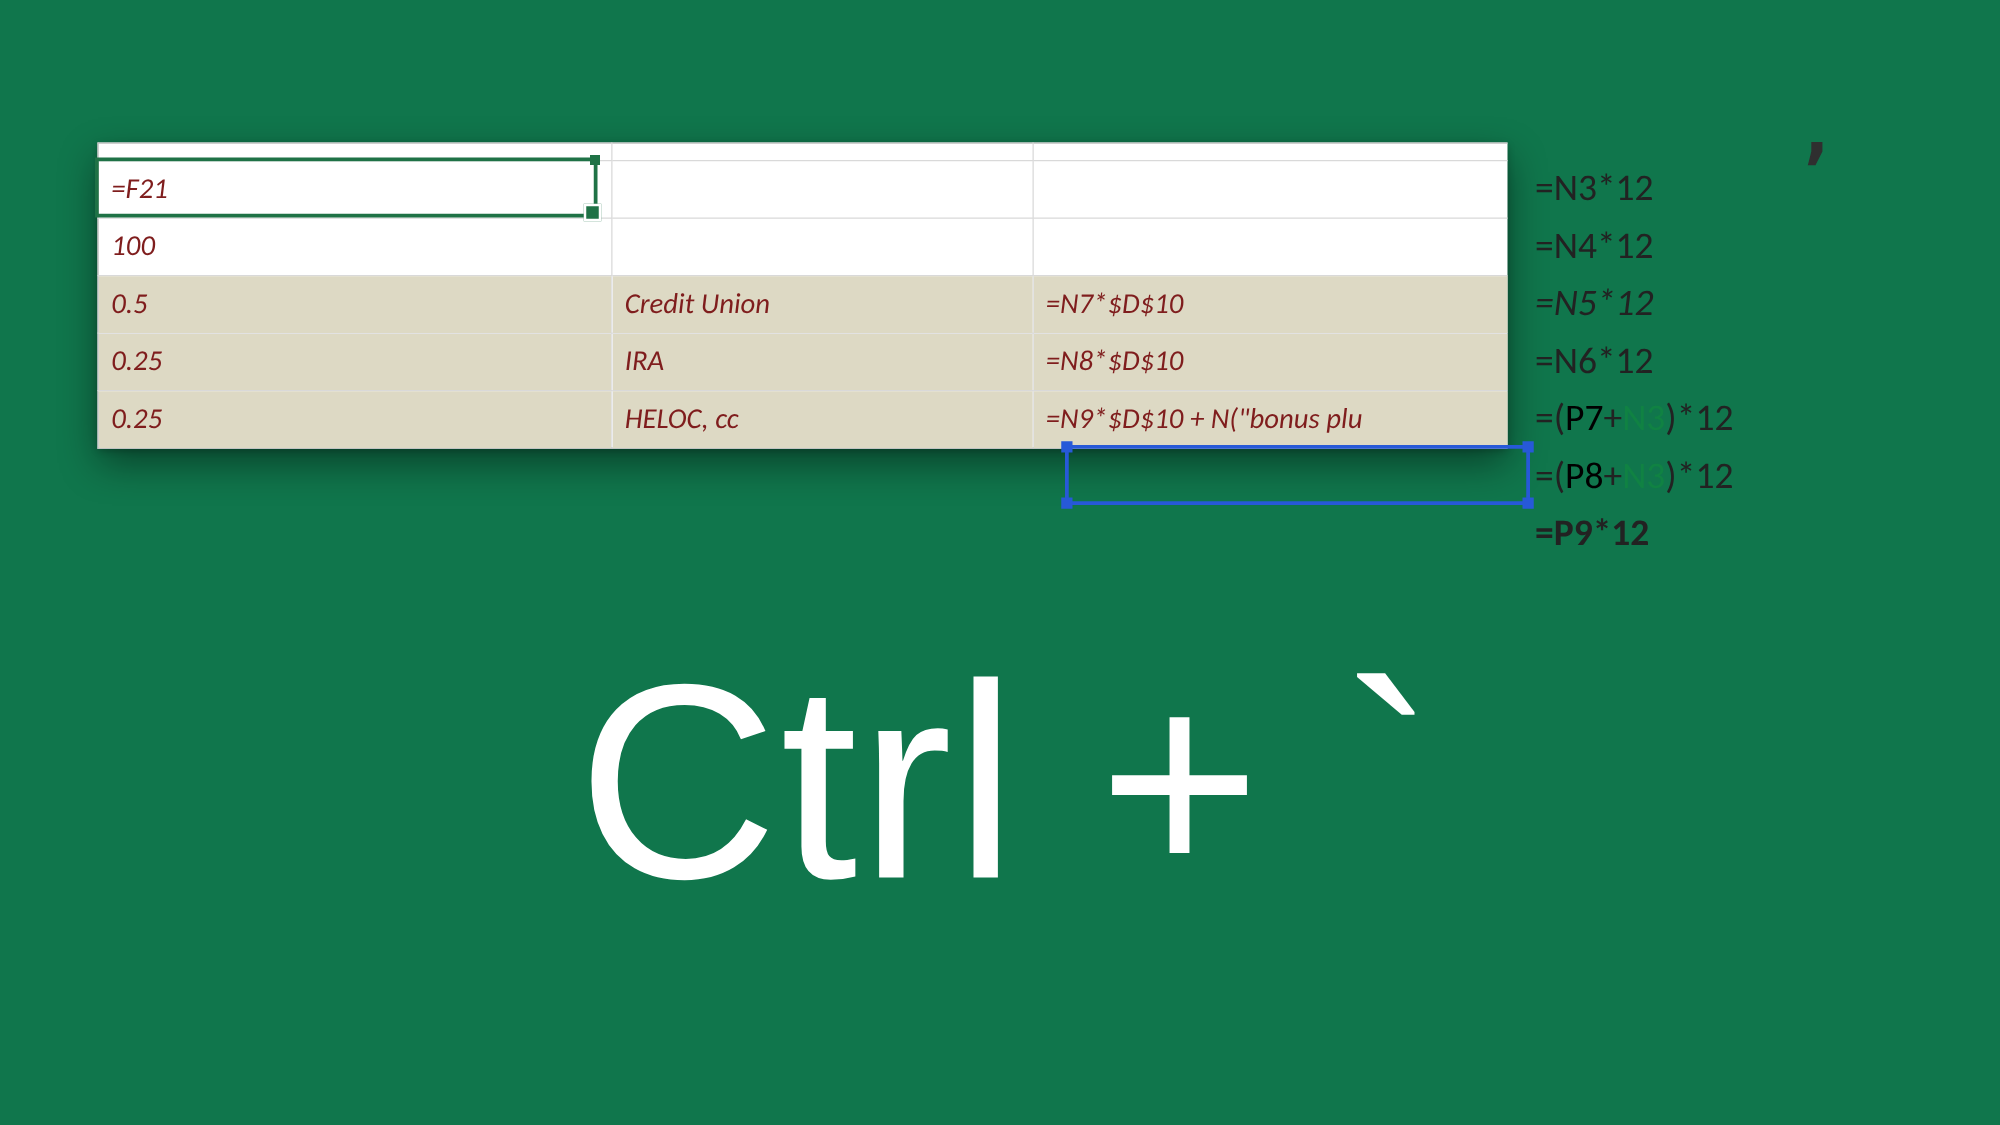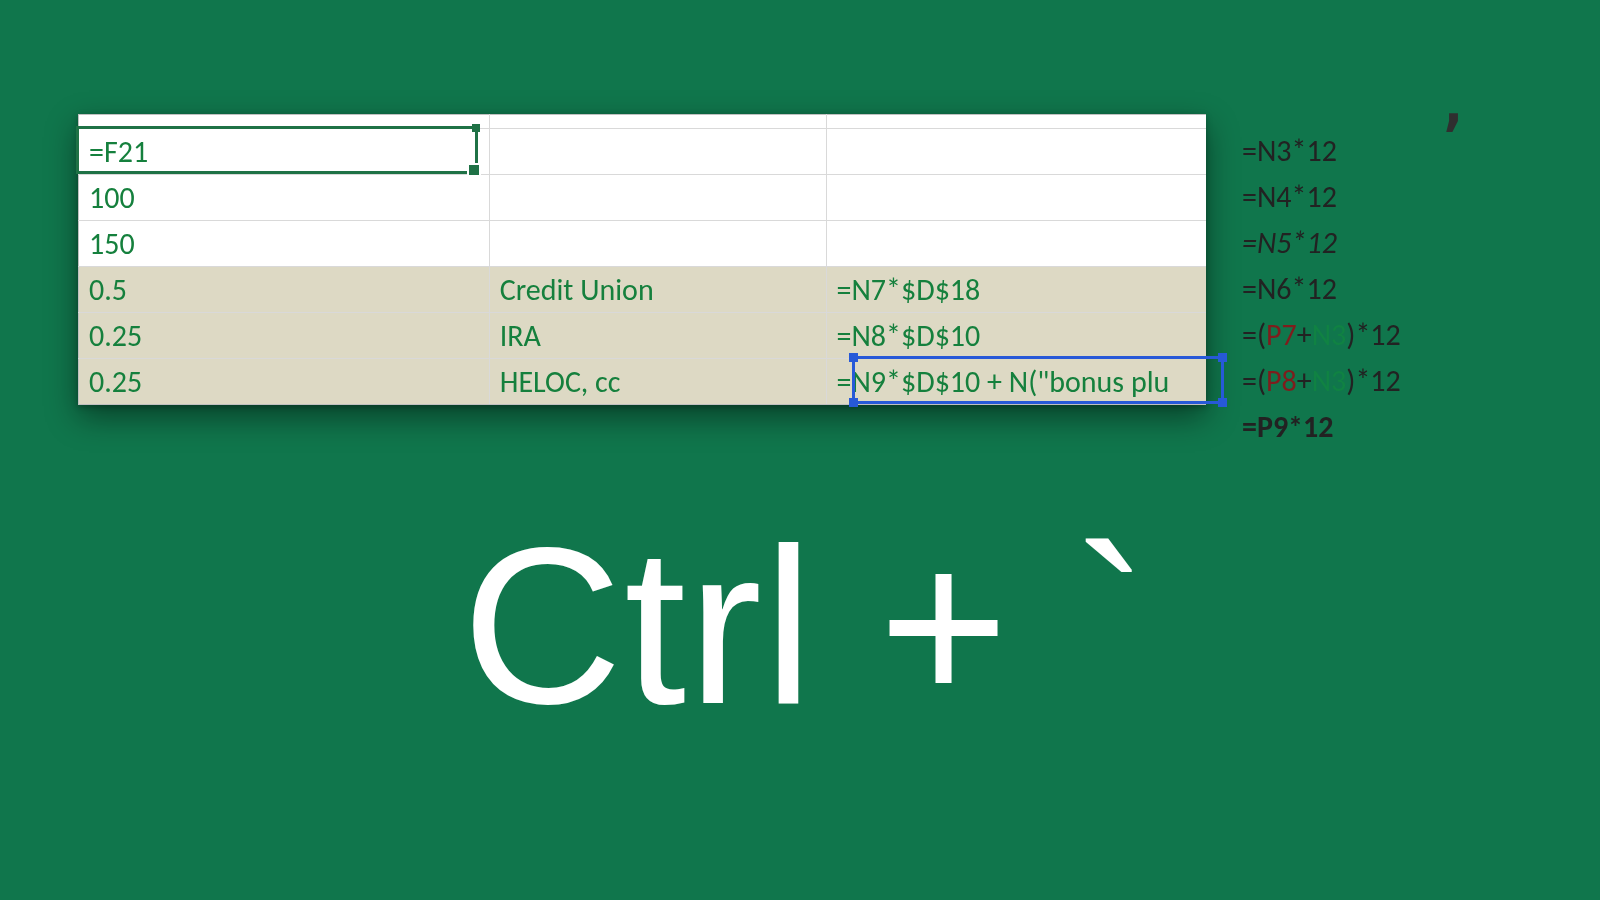--- a/index.html
+++ b/index.html
@@ -15,22 +15,23 @@
     left: 78px;
     top: 114px;
     width: 1128px;
     background: #ffffff;
     box-shadow: 0 12px 30px rgba(0,0,0,0.45), 0 2px 6px rgba(0,0,0,0.25);
   }
   .grid {
     width: 100%;
     border-collapse: collapse;
     table-layout: fixed;
-    font-size: 30px;
-    color: #15803d;
+    font-size: 23px;
+    color: #7f1d1d;
+    font-style: italic;
   }
   .grid col.c1 { width: 400px; }
   .grid col.c2 { width: 328px; }
   .grid col.c3 { width: 370px; }
   .grid td {
     border-right: 1px solid #d9d9d9;
     border-bottom: 1px solid #d9d9d9;
     height: 46px;
     padding: 2px 8px 2px 10px;
     vertical-align: middle;
@@ -65,27 +66,27 @@
     right: 125px;
     font-size: 58px;
     font-weight: 800;
     color: #2f2f2f;
     line-height: 0.2;
     transform: translateY(-4px);
     font-family: Consolas, monospace;
   }
   .col4 .ovl {
     position: absolute;
-    left: 16px;
+    left: 2px;
     height: 46px;
     line-height: 46px;
     white-space: nowrap;
     text-align: center;
   }
-  .pr-blue  { color: #7f1d1d; }
+  .pr-blue  { color: #000000; }
   .pr-green { color: #108243; }
   .pr-1 { top: 14px; }
   .pr-2 { top: 60px; }
   .pr-3 { top: 106px; font-style: italic; }
   .pr-4 { top: 152px; }
   .pr-5 { top: 198px; }
   .pr-6 { top: 244px; }
   .pr-7 { top: 290px; font-weight: bold; }
 
   
@@ -176,28 +177,23 @@
         <td class="edge-l">=F21</td>
         <td></td>
         <td></td>
       </tr>
       <tr>
         <td class="edge-l">100</td>
         <td></td>
         <td></td>
       </tr>
       <tr>
-        <td class="edge-l">150</td>
-        <td></td>
-        <td></td>
-      </tr>
-      <tr>
         <td class="edge-l bg-shade">0.5</td>
         <td class="bg-shade">Credit Union</td>
-        <td class="bg-shade">=N7*$D$18</td>
+        <td class="bg-shade">=N7*$D$10</td>
       </tr>
       <tr>
         <td class="edge-l bg-shade">0.25</td>
         <td class="bg-shade">IRA</td>
         <td class="bg-shade">=N8*$D$10</td>
       </tr>
       <tr class="edge-b">
         <td class="edge-l bg-shade">0.25</td>
         <td class="bg-shade">HELOC, cc</td>
         <td class="bg-shade">=N9*$D$10 + N("bonus plu</td>

